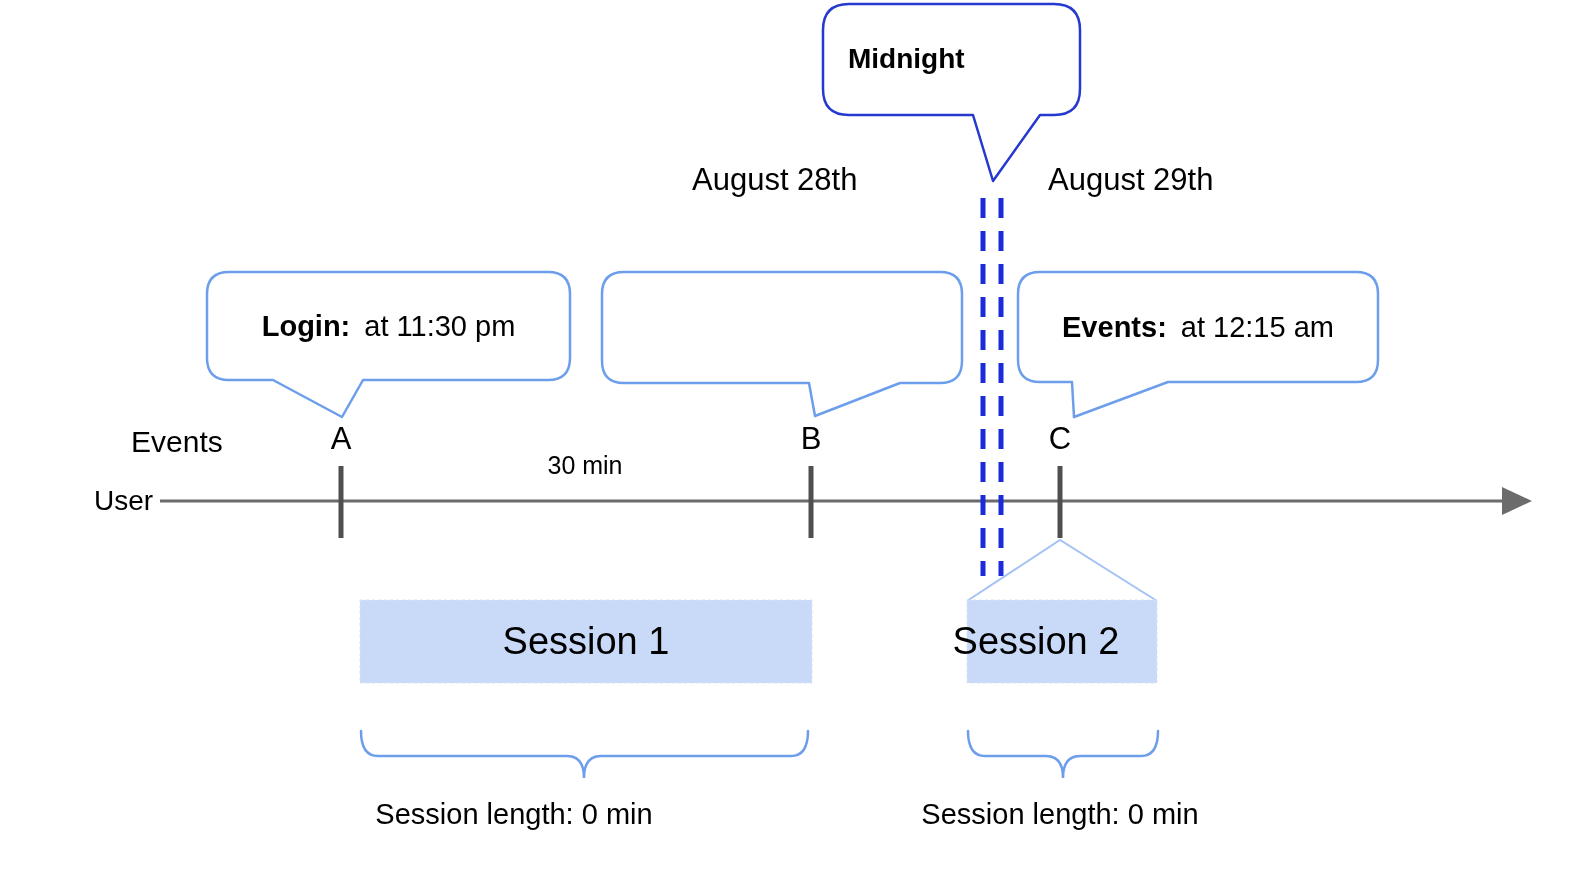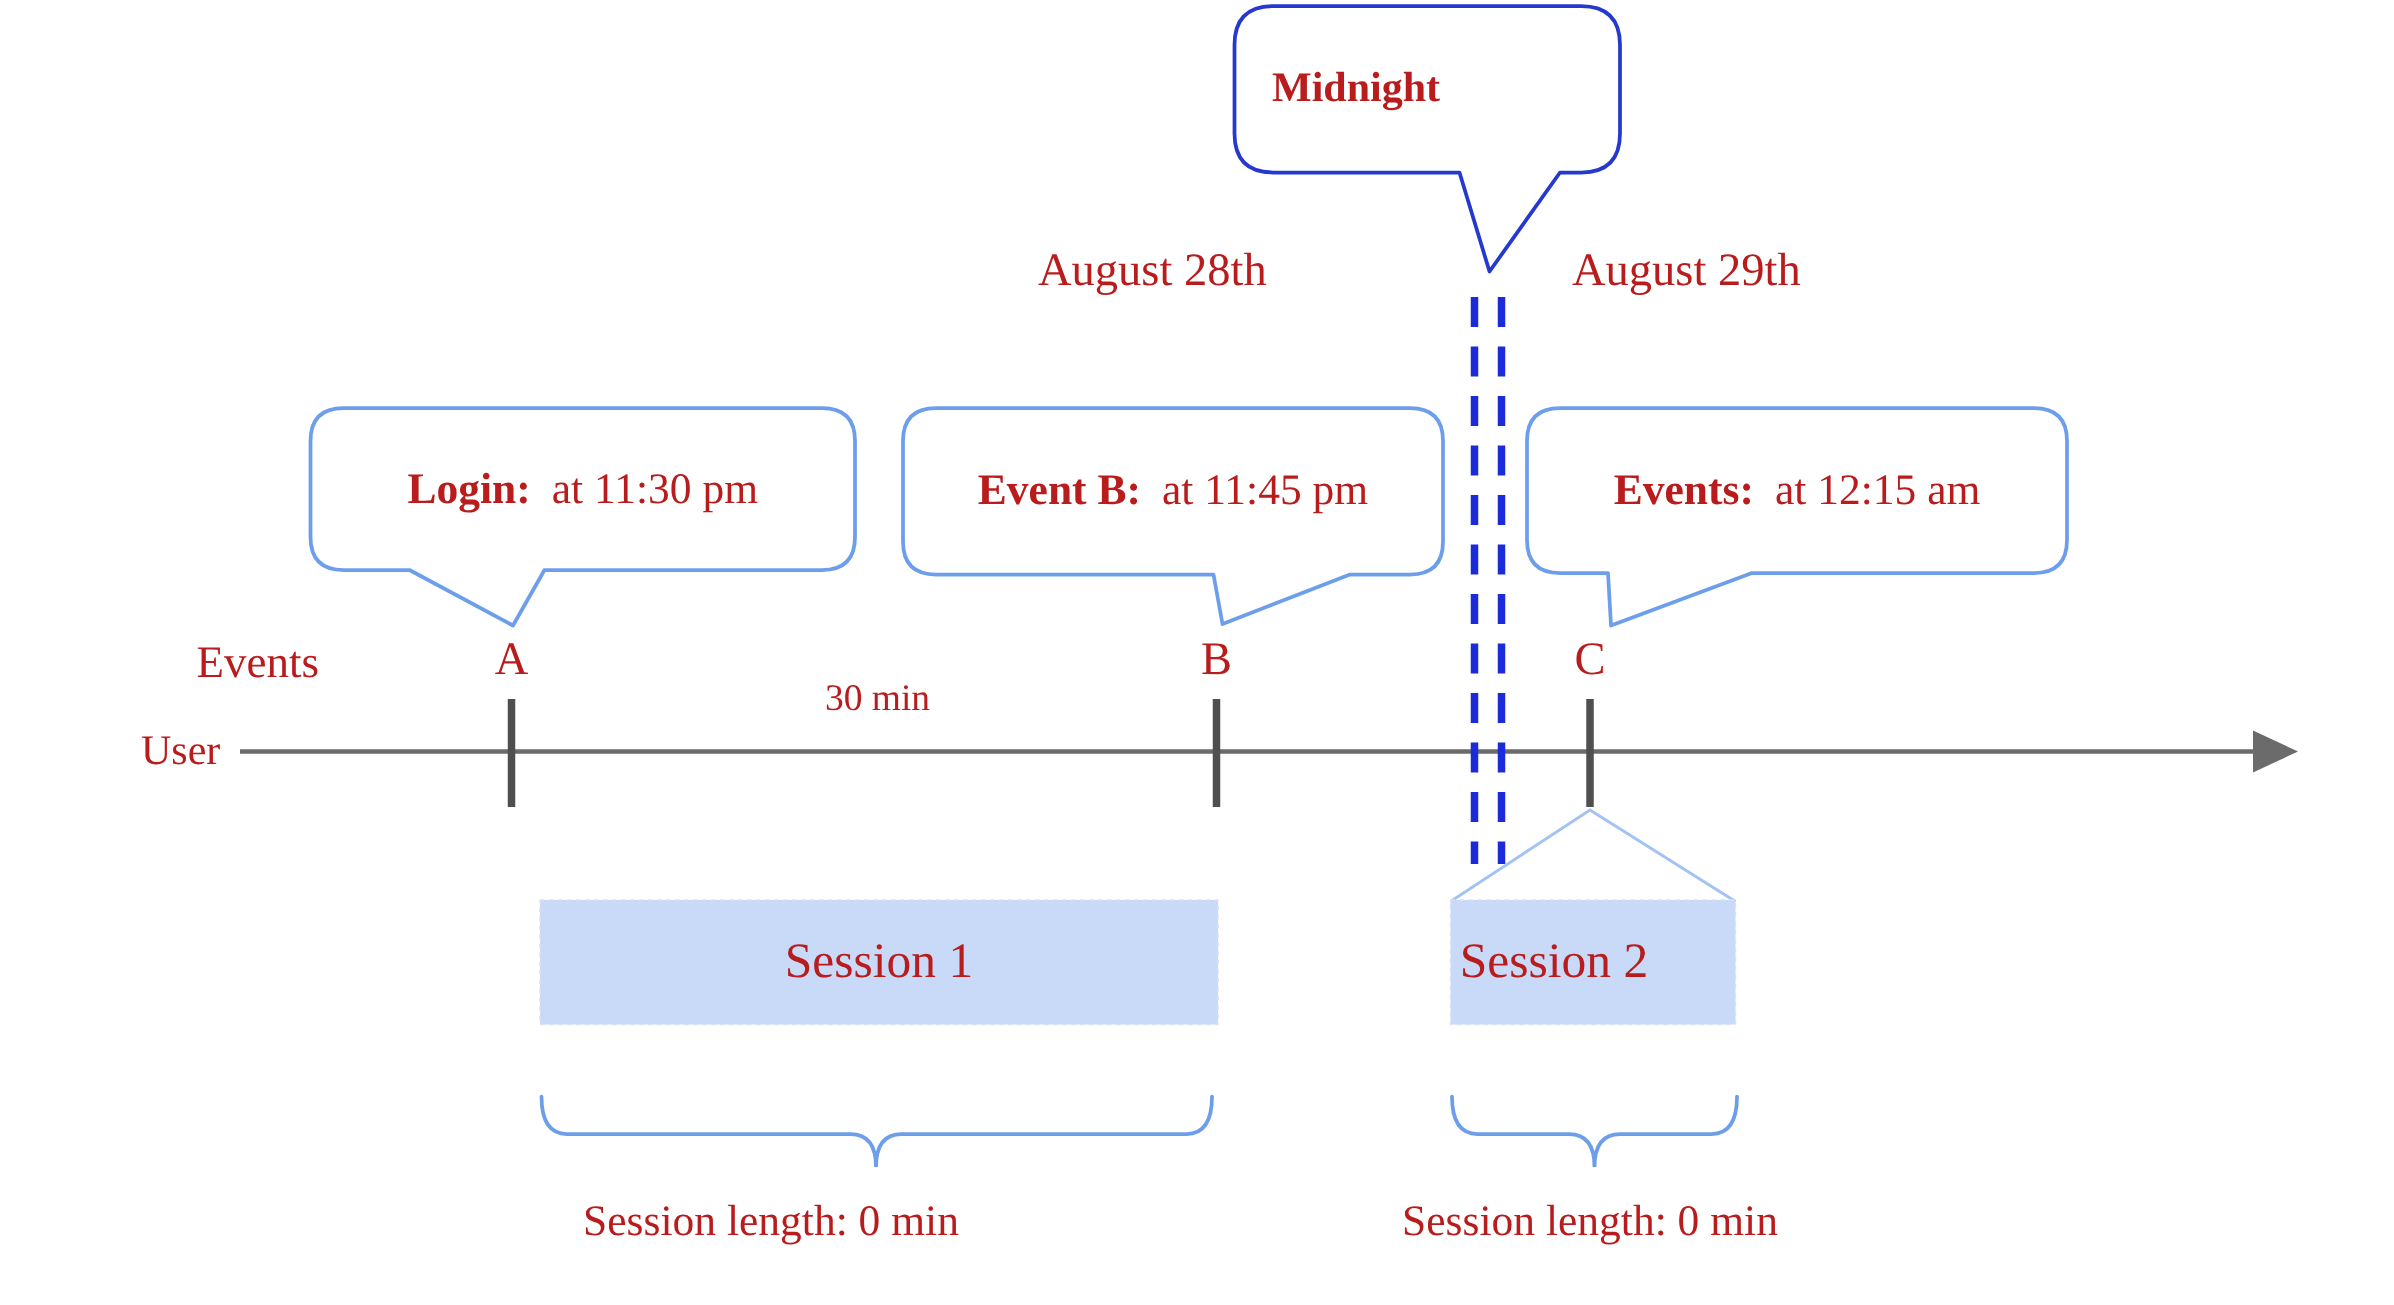--- a/index.html
+++ b/index.html
@@ -1,40 +1,40 @@
 <!DOCTYPE html>
 <html><head>
 <meta charset="utf-8">
 <style>
   html,body{margin:0;padding:0;background:#ffffff;}
   .canvas{
     position:relative;
     width:1596px;height:870px;
     background:#ffffff;
-    font-family:Liberation Serif, serif;
-    color:#b91c1c;
+    font-family:Liberation Sans, sans-serif;
+    color:#000000;
     overflow:hidden;
   }
   .canvas svg{position:absolute;left:0;top:0;}
   .txt{position:absolute;white-space:nowrap;line-height:1.1;}
   .center-x{transform:translateX(-50%);}
   .callout-text{
     position:absolute;display:flex;align-items:center;justify-content:center;
     font-size:29px;
     gap:14px;
   }
   .callout-text b{font-weight:bold;}
   .date-label{font-size:31px;}
   .marker{font-size:31px;}
   .axis-caption{font-size:30px;}
   .user-caption{font-size:28px;margin-left:44px;}
   .interval{font-size:25px;}
   .session-name{
     position:absolute;display:flex;align-items:center;justify-content:center;
-    font-size:33px;
+    font-size:38px;
   }
   .length-label{font-size:29px;}
   .midnight-label{font-size:28px;font-weight:bold;}
 </style>
 </head>
 <body>
 
 <div class="canvas">
 
   <svg width="1596" height="870" viewBox="0 0 1596 870">
@@ -69,24 +69,20 @@
   <div class="txt midnight-label" style="left:848px;top:44px;">Midnight</div>
 
   <div class="txt date-label" style="left:692px;top:163px;">August 28th</div>
   <div class="txt date-label" style="left:1048px;top:163px;">August 29th</div>
 
   <div class="callout-text" style="left:207px;top:272px;width:363px;height:108px;">
     <b>Login:</b>
       <span> at 11:30 pm</span>
   </div>
 
-  <div class="callout-text" style="left:602px;top:272px;width:360px;height:111px;">
-    <b>Event B:</b>
-      <span> at 11:45 pm</span>
-  </div>
 
   <div class="callout-text" style="left:1018px;top:272px;width:360px;height:110px;">
     <b>Events:</b>
       <span> at 12:15 am</span>
   </div>
 
   <div class="txt axis-caption" style="left:131px;top:425px;">Events</div>
 
   <div class="txt marker center-x" style="left:341px;top:422px;">A</div>
   <div class="txt marker center-x" style="left:811px;top:422px;">B</div>

